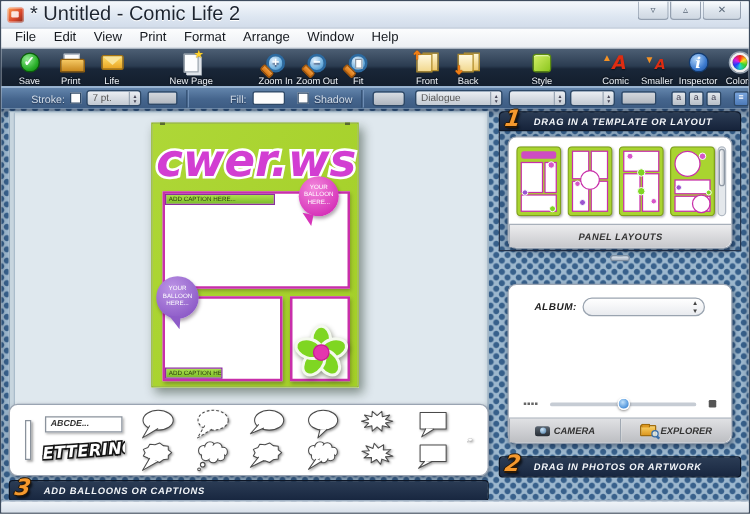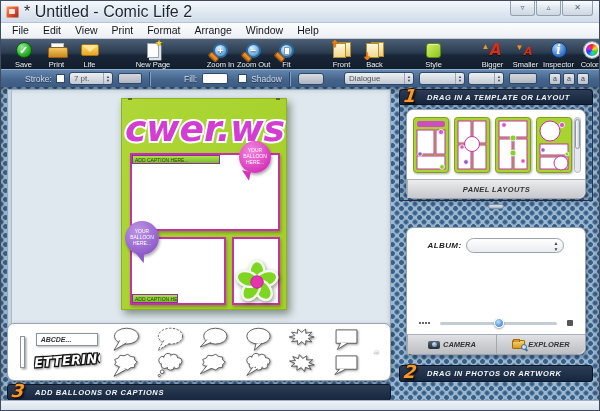--- a/index.html
+++ b/index.html
@@ -263,21 +263,21 @@
         <span class="ticon">
           <span class="i-style"></span>
         </span>
         <span class="tlabel">Style</span>
       </div>
     <div class="tsp26"></div>
     <div class="tbtn">
         <span class="ticon">
           <span class="i-bigA"></span>
         </span>
-        <span class="tlabel">Bigger</span>
+        <span class="tlabel">Comic</span>
       </div>
     <div class="tbtn">
         <span class="ticon">
           <span class="i-smallA"></span>
         </span>
         <span class="tlabel">Smaller</span>
       </div>
     <div class="tbtn ml-auto">
         <span class="ticon">
           <span class="i-inspector"></span>
@@ -301,21 +301,21 @@
         <span class="stp">▲<br>▼</span>
       </span>
     <span class="fb-swatch" style="width:24px;background:linear-gradient(#d4d8de,#b2b8c0);margin-left:5px"></span>
     <span class="fb-sep"></span>
     <span class="fb-label" style="margin-left:26px">Fill:</span>
     <span class="fb-swatch" style="width:26px;background:#fdfdfd;margin-left:5px"></span>
     <span class="fb-check" style="margin-left:10px"></span>
     <span class="fb-label">Shadow</span>
     <span class="fb-sep"></span>
     <span class="fb-btn" style="width:26px"></span>
-    <span class="fb-select" style="width:70px;margin-left:20px">
+    <span class="fb-select" style="width:70px;margin-left:8px">
         <span>Dialogue</span>
         <span class="stp">▲<br>▼</span>
       </span>
     <span class="fb-select" style="width:46px;margin-left:5px">
         <span></span>
         <span class="stp">▲<br>▼</span>
       </span>
     <span class="fb-select" style="width:36px;margin-left:3px">
         <span></span>
         <span class="stp">▲<br>▼</span>

